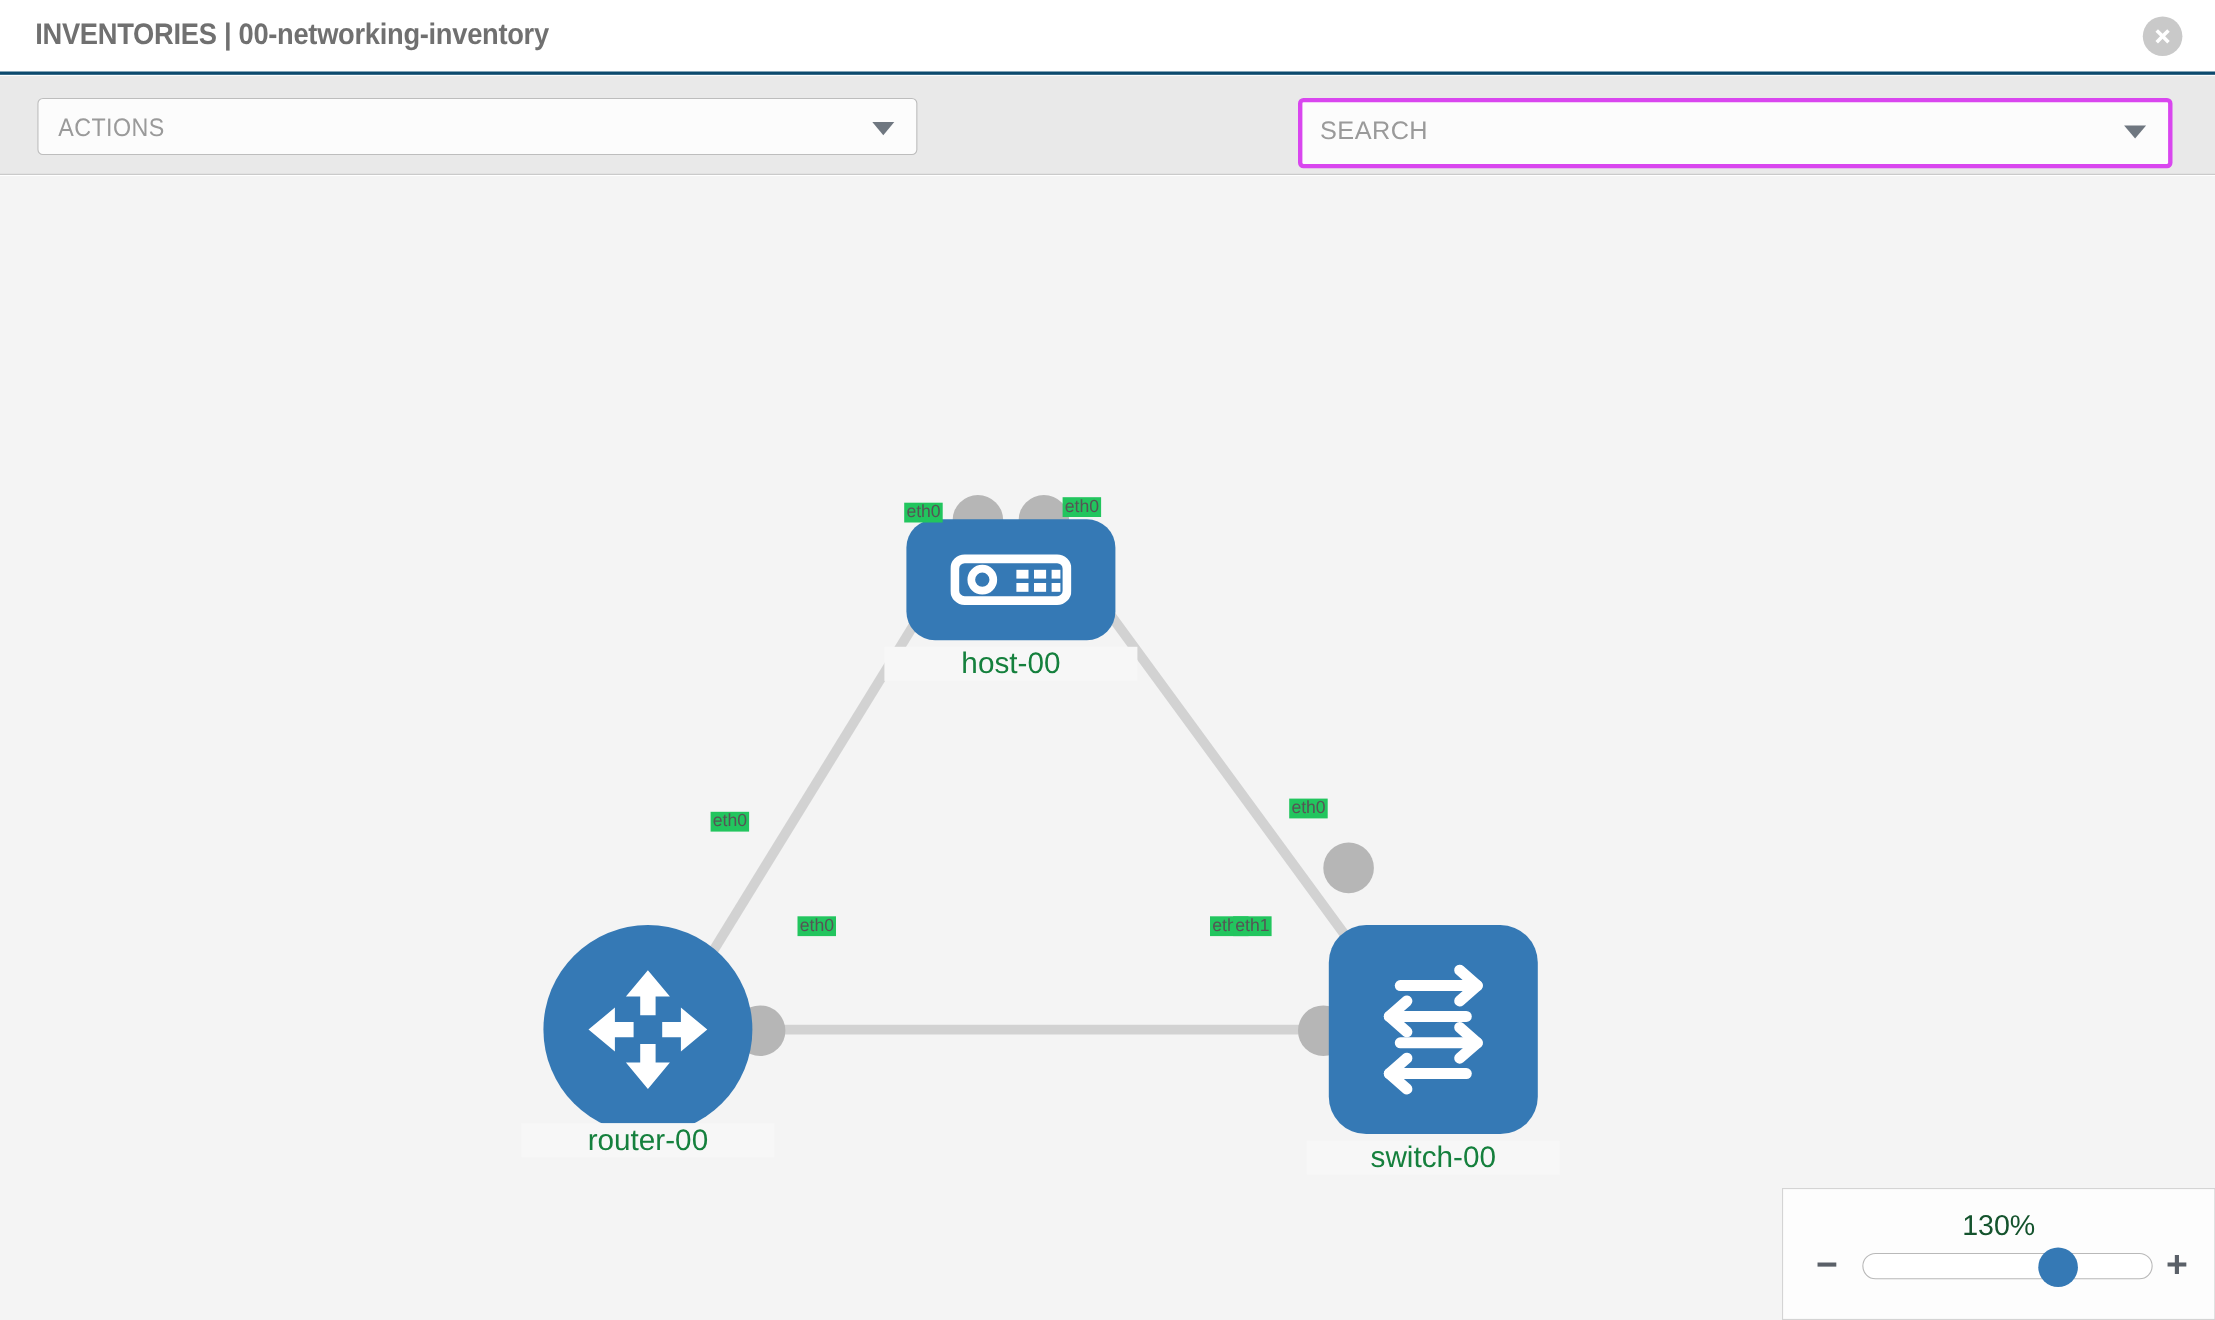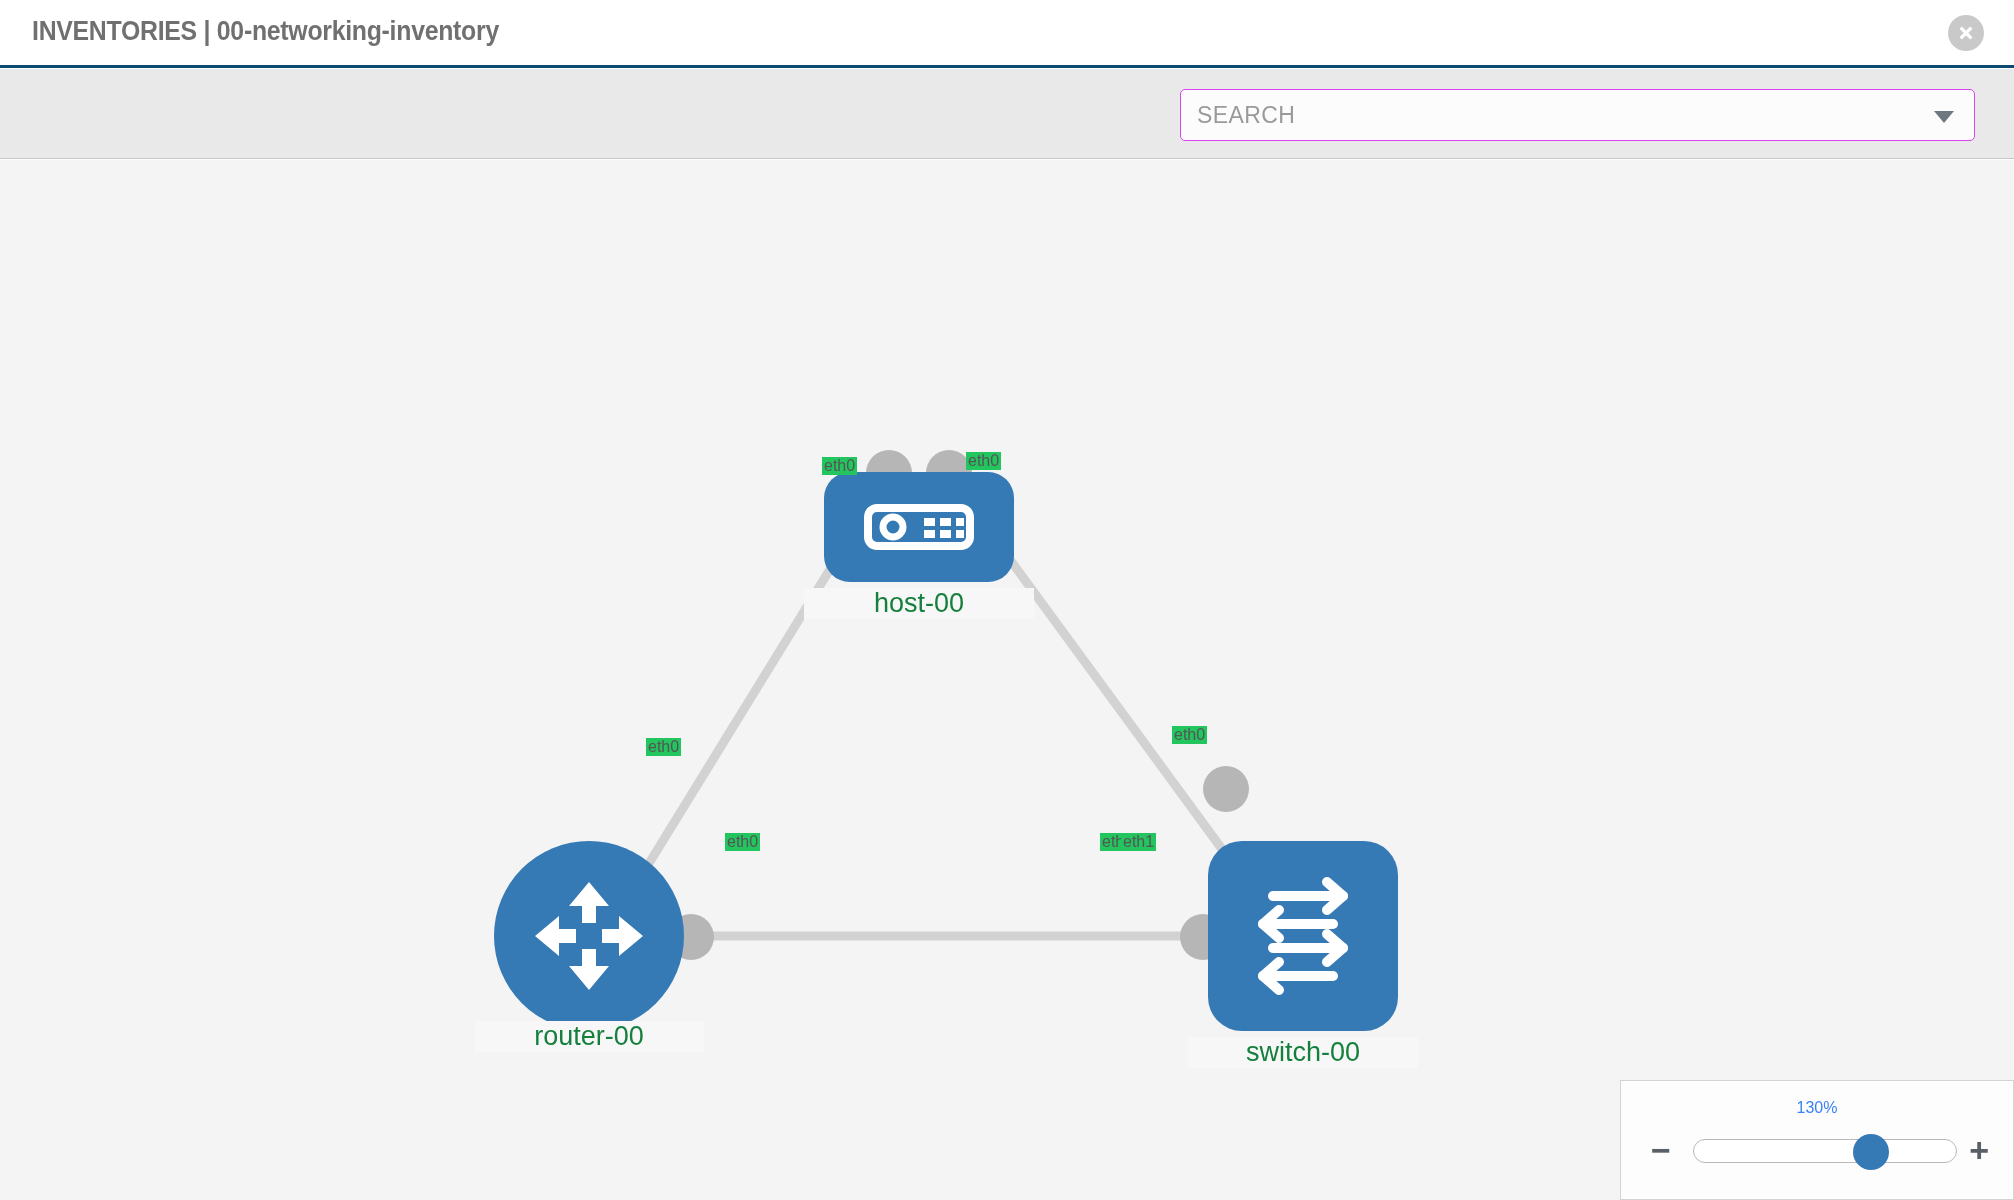--- a/index.html
+++ b/index.html
@@ -51,22 +51,22 @@
     border-top: 12px solid #6f7780;
   }
   .tool-icon {
     position: absolute; top: 96px; width: 44px; height: 44px; cursor: pointer;
   }
   .tool-icon.wrench { left: 1044px; }
   .tool-icon.key    { left: 1112px; }
 
   .search-box {
     position: absolute; left: 1180px; top: 20px;
-    width: 795px; height: 52px;
-    background: #fcfcfc; border: 1px solid #d946ef; border-radius: 5px;
+    width: 795px; height: 64px;
+    background: #fcfcfc; border: 4px solid #d946ef; border-radius: 5px;
   }
   .search-input {
     position: absolute; left: 16px; top: 0; width: 700px; height: 50px;
     border: none; outline: none; background: transparent;
     font-family: "Liberation Sans", sans-serif;
     font-size: 23px; color: #777; letter-spacing: 0.4px;
   }
   .search-input::placeholder { color: #9a9a9a; }
 
   
@@ -96,21 +96,21 @@
   }
 
   
   .zoom-panel {
     position: absolute; left: 1620px; top: 1080px;
     width: 394px; height: 120px;
     background: #fdfdfd; border: 1px solid #d4d4d4;
   }
   .zoom-value {
     position: absolute; left: 0; right: 0; top: 18px;
-    text-align: center; font-size: 16px; color: #3b82f6;
+    text-align: center; font-size: 26px; color: #14532d;
   }
   .zoom-minus, .zoom-plus {
     position: absolute; top: 52px; cursor: pointer;
     color: #5a6068; font-size: 34px; font-weight: bold; line-height: 34px;
   }
   .zoom-minus { left: 30px; }
   .zoom-plus  { right: 24px; }
   .zoom-track {
     position: absolute; left: 72px; top: 58px; width: 264px; height: 24px;
     border: 1px solid #b9b9b9; border-radius: 12px; background: #fff; cursor: pointer;
@@ -129,20 +129,24 @@
     <div class="page-title">INVENTORIES | 00-networking-inventory</div>
     <div class="close-btn">
       <svg width="36" height="36" viewBox="0 0 36 36">
         <path d="M11.5 13.8 L13.8 11.5 L18 15.7 L22.2 11.5 L24.5 13.8 L20.3 18 L24.5 22.2 L22.2 24.5 L18 20.3 L13.8 24.5 L11.5 22.2 L15.7 18 Z" fill="#ffffff"></path>
       </svg>
     </div>
   </div>
 
   <div class="toolbar">
 
+    <div class="actions-select">
+      <span class="actions-label">ACTIONS</span>
+      <span class="caret"></span>
+    </div>
 
     <div class="tool-icon wrench">
       <svg width="44" height="44" viewBox="0 0 44 44">
         <path d="M31.5 8.5 a11 11 0 0 0 -12.2 14.6 L9.5 32.9 a2.6 2.6 0 0 0 0 3.7 l1.9 1.9 a2.6 2.6 0 0 0 3.7 0 l9.8 -9.8 a11 11 0 0 0 14.6 -12.2 l-6.2 6.2 l-5.3 -1 l-1 -5.3 Z" fill="#717a83"></path>
       </svg>
     </div>
 
     <div class="tool-icon key">
       <svg width="44" height="44" viewBox="0 0 44 44">
         <circle cx="15.5" cy="16.5" r="9.5" fill="none" stroke="#717a83" stroke-width="4.4"></circle>

